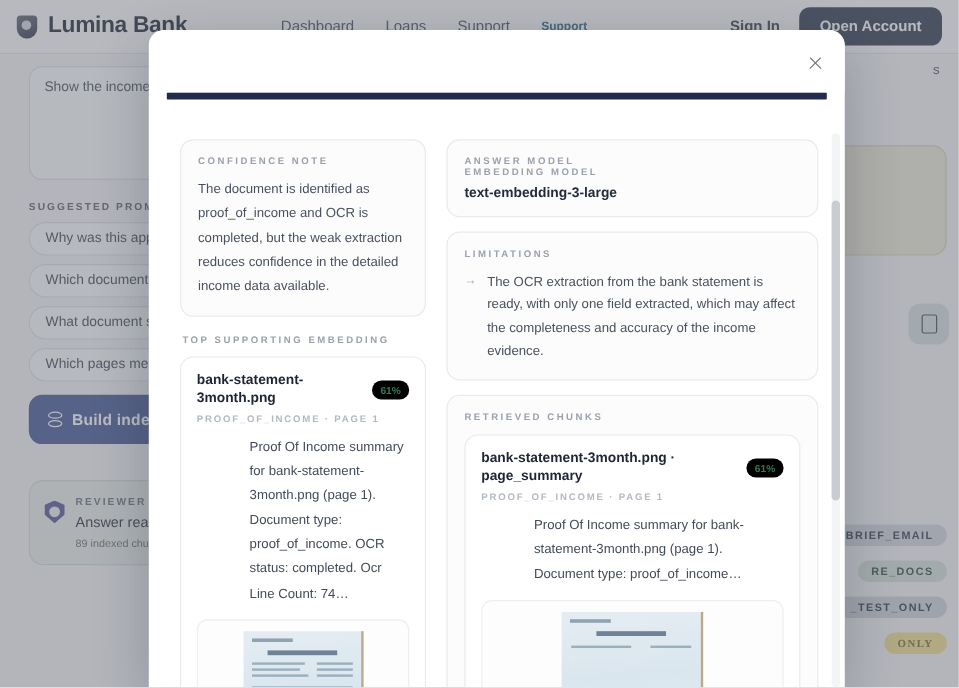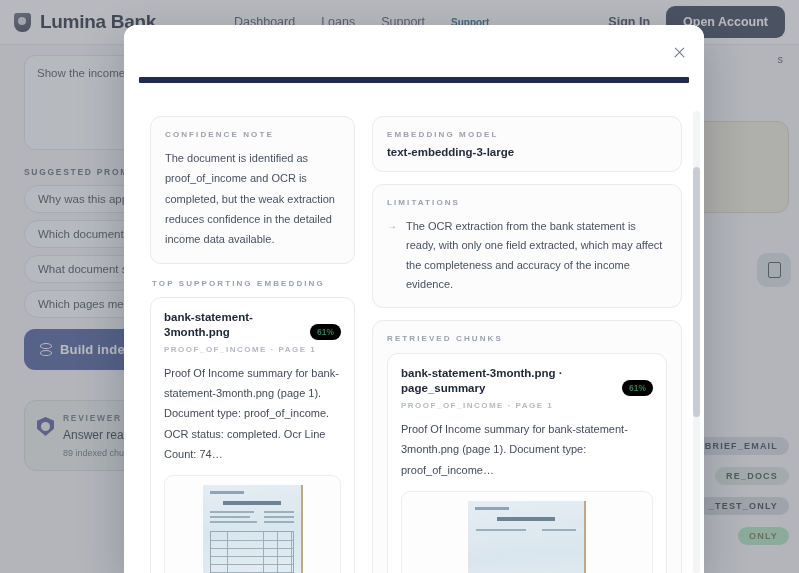--- a/index.html
+++ b/index.html
@@ -137,21 +137,21 @@
   }
   .doc-ic{ width:13px;height:16px;border:1.6px solid #3d4f66;border-radius:2px;}
   .report-body{ margin-top: 22px; font-size:11.5px; color:#3c4554; line-height:1.75;}
   .tag {
     display:inline-block; border-radius:999px; padding:4px 11px;
     font-size:9px; font-weight:700; letter-spacing:1.2px; margin-top:12px;
   }
   .tag.blue { background:#ccd5e4; color:#2e3f5e; }
   .tag.green{ background:#cde3d4; color:#1f5437; }
   .tag.grey { background:#ccd3dd; color:#2f3a4b; }
-  .tag.amber{ background:#86efac; color:#8a6a14; }
+  .tag.amber{ background:#fde047; color:#8a6a14;font-family:Liberation Serif, serif; }
 
   
   .modal {
     position:absolute; left:124px; top:25px; width:580px; height:548px;
     background:#ffffff; border-radius:13px 13px 0 0;
     z-index: 20; overflow:hidden;
     box-shadow: 0 14px 46px rgba(20,28,45,.24);
   }
   .modal-topbar { height: 52px; position:relative; background:#fff; }
   .close-x {
@@ -189,28 +189,28 @@
   .lim-item { display:flex; gap:9px; margin-top:10px; }
   .arrow-ic { color:#9aa1ad; font-size:10px; line-height:1.75; flex:none;}
   .lim-text { font-size:11px; color:#49515f; line-height:1.75; }
 
   .sec-cap { font-size:8px; letter-spacing:2.1px; font-weight:700; color:#9aa1ad; margin: 15px 0 9px 2px;}
 
   .ev-card {
     border:1px solid #e7eaee; border-radius:11px; background:#fff;
     padding:12px 13px; margin-bottom:10px;
   }
-  .ev-head { display:flex; align-items:flex-end; gap:8px; }
+  .ev-head { display:flex; align-items:center; gap:8px; }
   .ev-name { font-size:11.5px; font-weight:700; color:#1e2635; flex:1; line-height:1.3;}
   .pct {
     font-size:8.5px; font-weight:700; padding:3px 7px; border-radius:999px; flex:none;
   }
   .pct.green { background:#000000; color:#2e7d52; }
   .ev-meta { font-size:8px; letter-spacing:1.5px; font-weight:700; color:#b3b9c3; margin-top:5px;}
-  .ev-body { font-size:11px; color:#434b59; line-height:1.85; margin-top:9px;}
+  .ev-body { font-size:11px; color:#434b59; line-height:1.85; margin-top:9px;margin-left:44px;}
 
   .thumb-wrap {
     margin-top:11px; border:1px solid #eceef1; border-radius:9px;
     background:#fdfdfe; padding:9px; display:flex; justify-content:center;
   }
   .thumb {
     width: 100px; height: 118px;
     background: linear-gradient(175deg,#e4edf2 0%, #dae6ee 40%, #e8f0f4 100%);
     border-right: 2px solid #bca98a;
     position:relative; overflow:hidden;
@@ -350,20 +350,21 @@
               </span>
 
             </div>
           </div>
         </div>
 
       </div>
 
       <div class="col-right">
         <div class="card">
+          <div class="kv-label">ANSWER MODEL</div>
           <div class="kv-label">EMBEDDING MODEL</div>
           <div class="kv-value last">text-embedding-3-large</div>
         </div>
 
         <div class="card" style="margin-top:12px">
           <div class="cap">LIMITATIONS</div>
           <div class="lim-item">
             <span class="arrow-ic">→</span>
             <span class="lim-text">The OCR extraction from the bank statement is ready, with only one field extracted, which may affect the completeness and accuracy of the income evidence.</span>
           </div>

